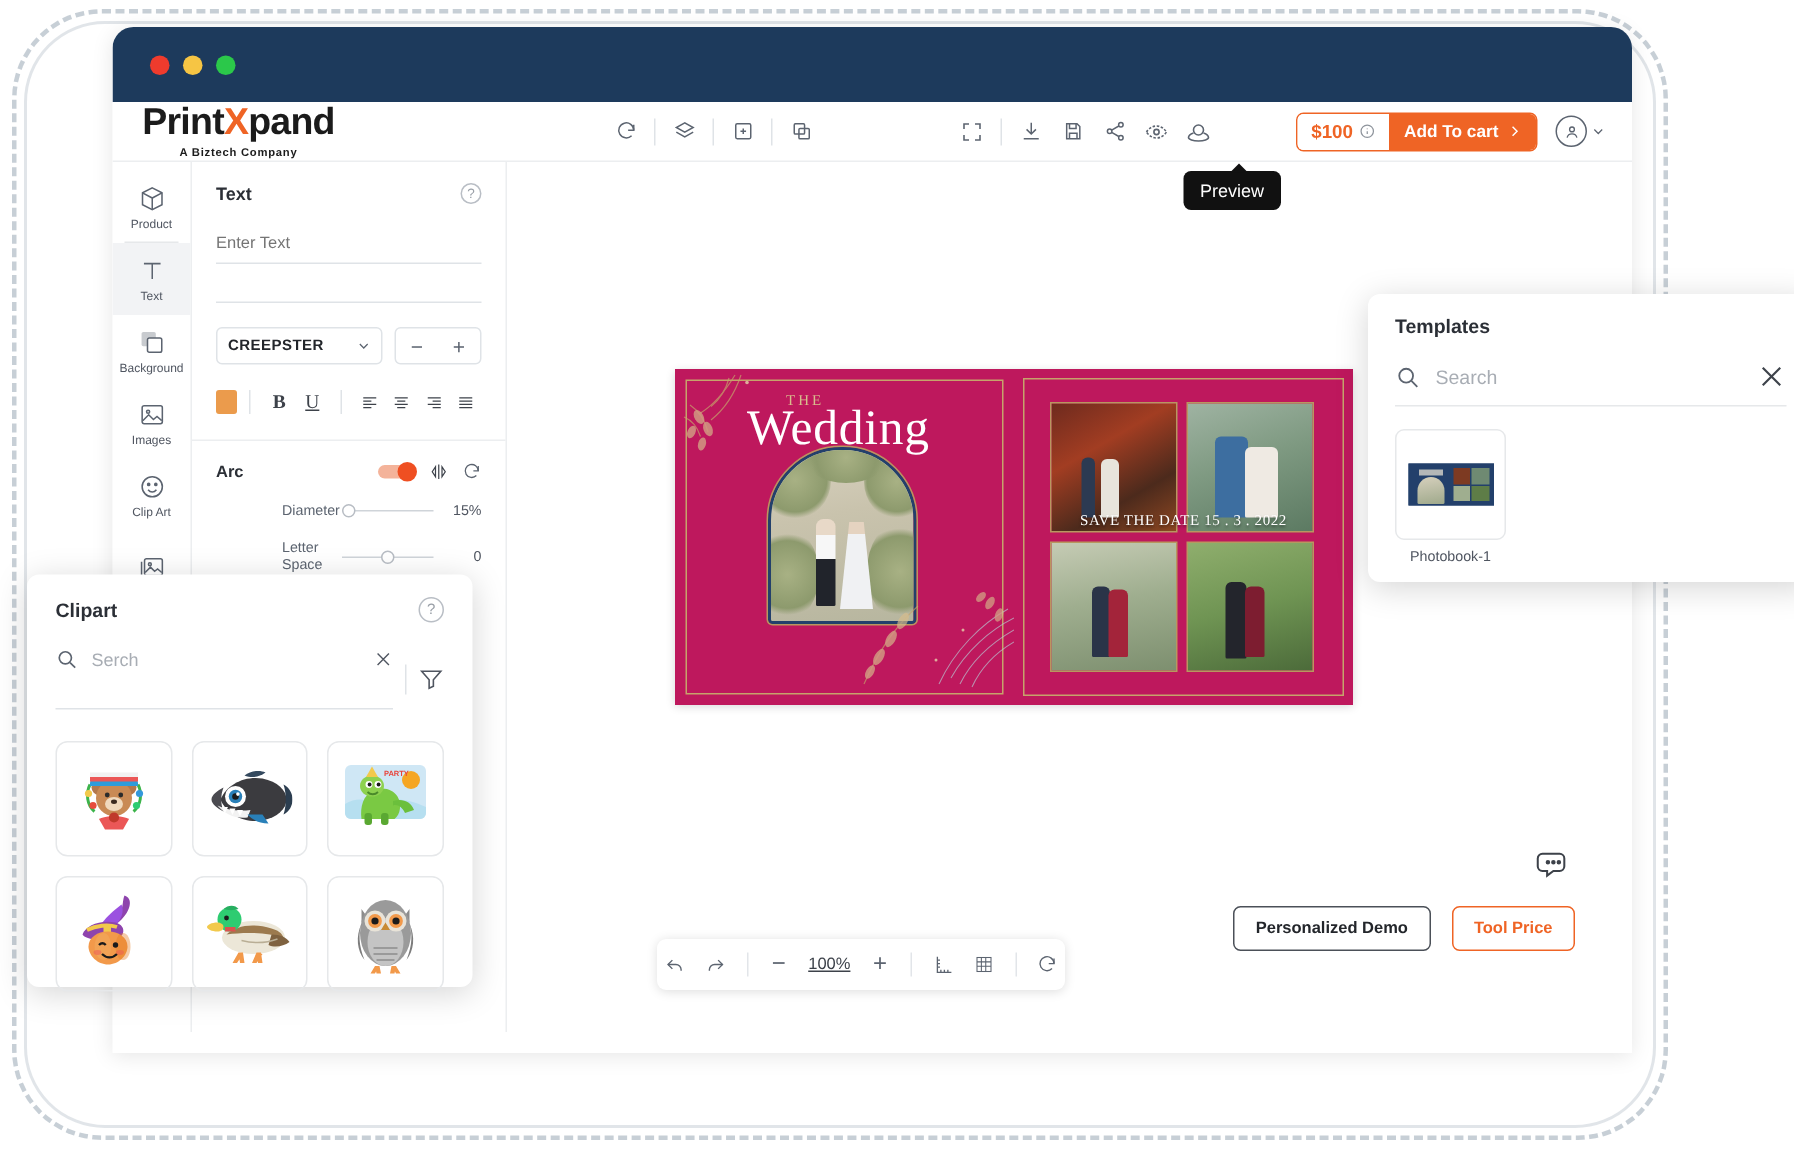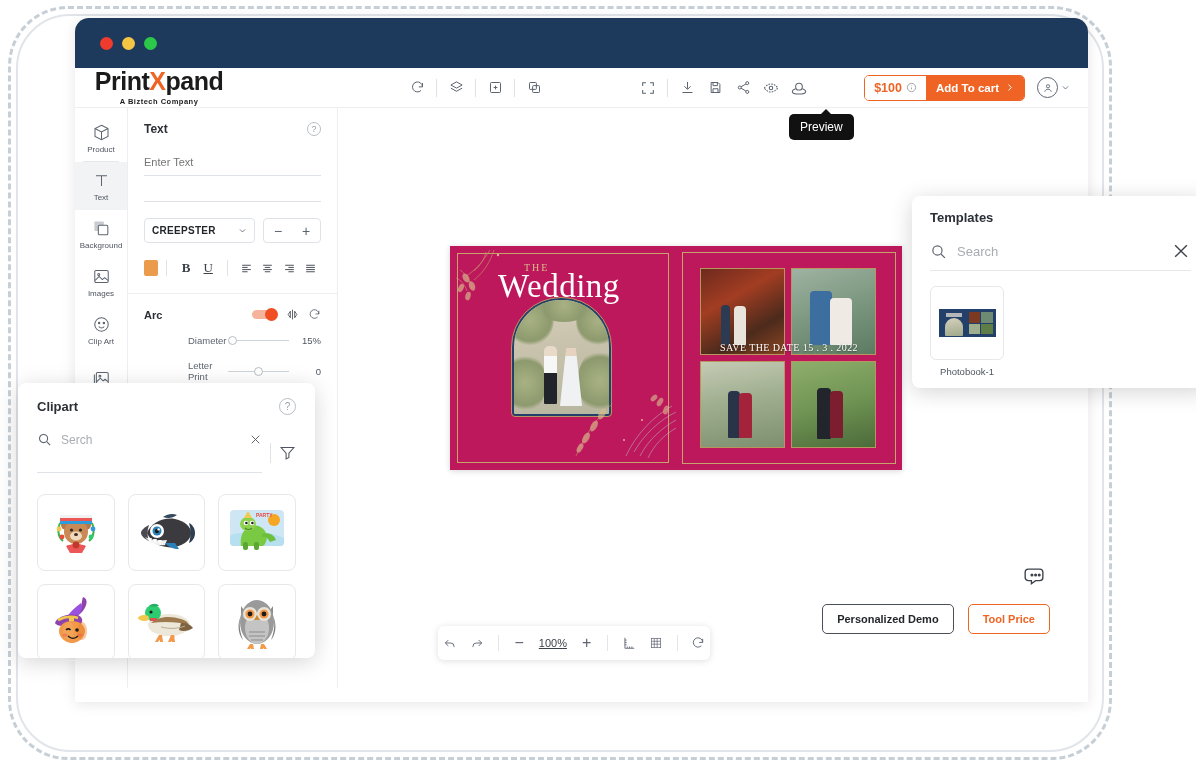--- a/index.html
+++ b/index.html
@@ -624,21 +624,21 @@
       </div>
 
       <div class="slider-row">
         <span class="slider-label">Diameter</span>
         <span class="slider-track">
           <span class="slider-knob" style="left:0"></span>
         </span>
         <span class="slider-val">15%</span>
       </div>
       <div class="slider-row">
-        <span class="slider-label">Letter Print</span>
+        <span class="slider-label">Letter Space</span>
         <span class="slider-track">
           <span class="slider-knob" style="left:26px"></span>
         </span>
         <span class="slider-val">0</span>
       </div>
 
       
       <div class="hidden-panel">
         <span class="hp-reset" style="top:8px">
           <svg width="12" height="12" viewBox="0 0 24 24" fill="none" stroke="#9aa0a8" stroke-width="1.6">

